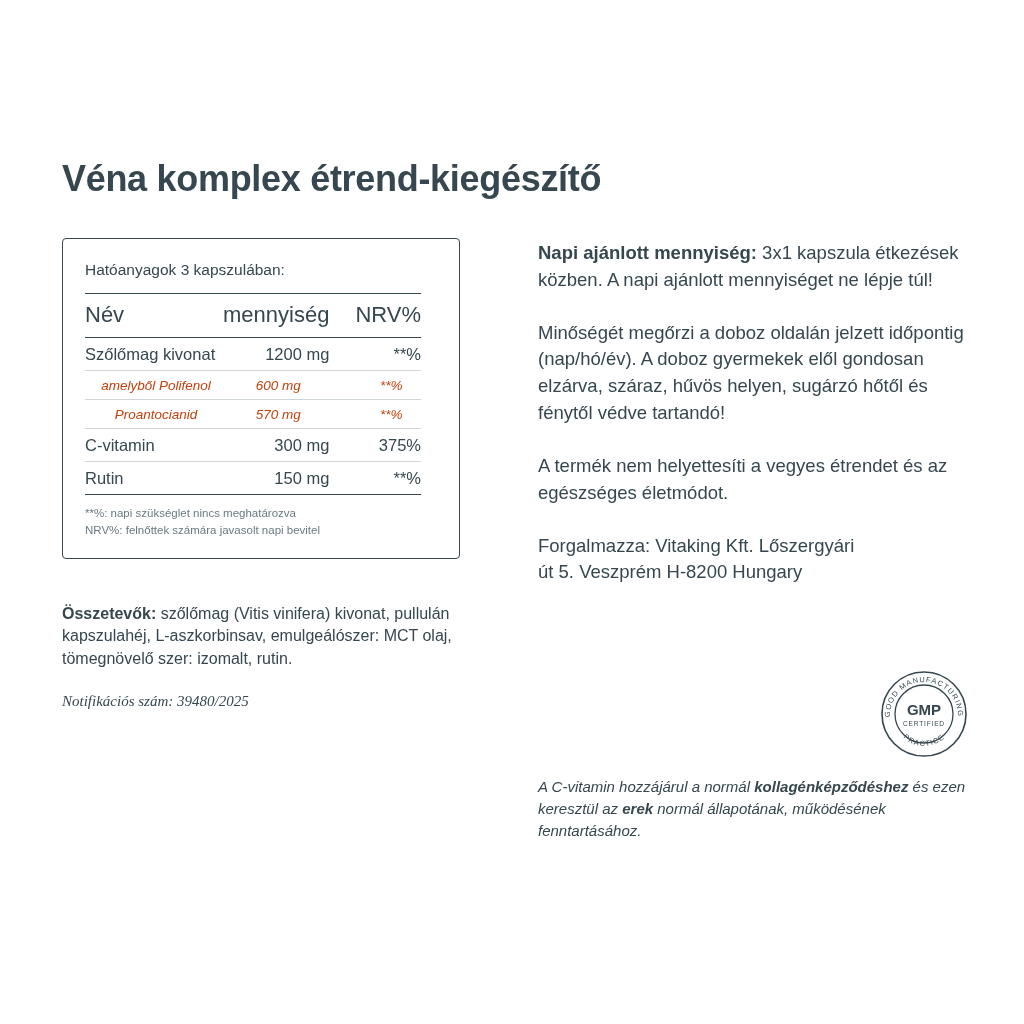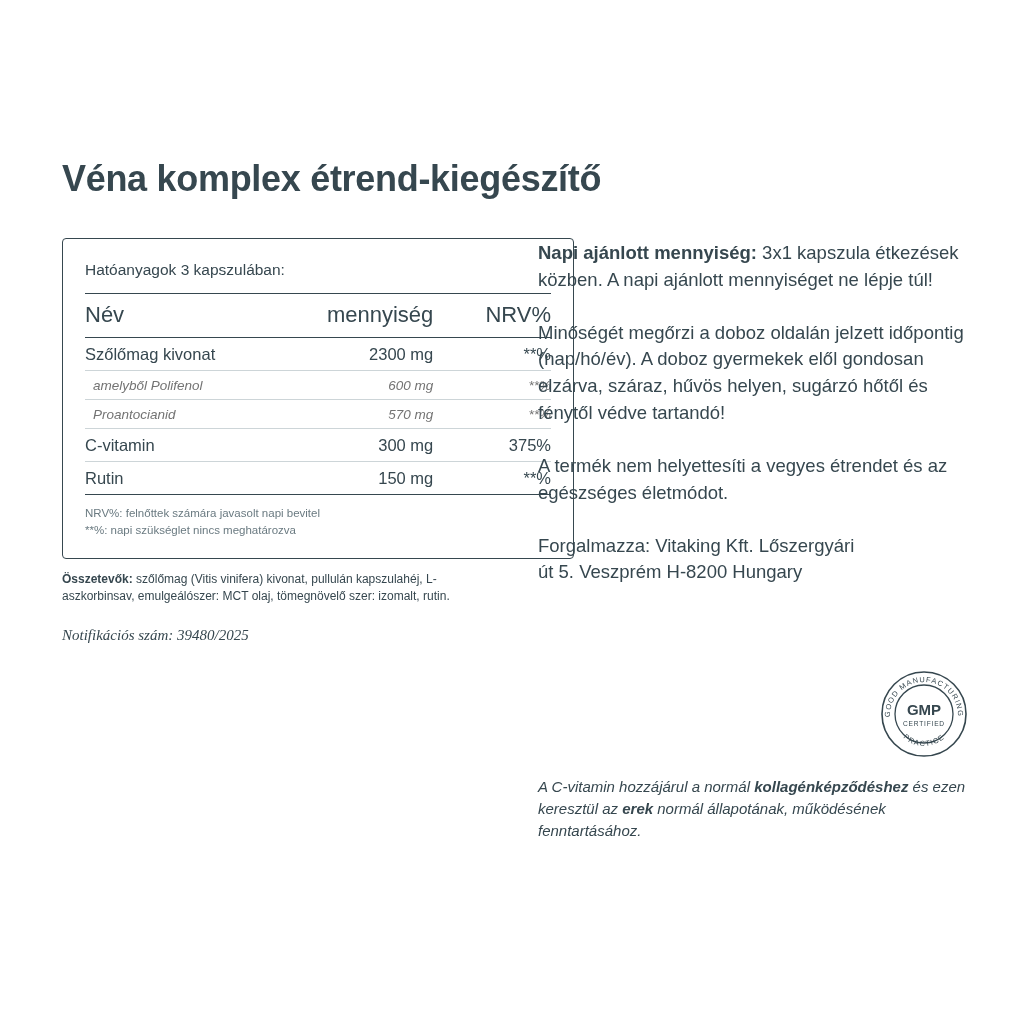--- a/index.html
+++ b/index.html
@@ -34,22 +34,22 @@
   
   .left-col {
     position: absolute;
     left: 62px;
     top: 238px;
     width: 428px;
   }
   .nutrition-box {
     border: 1.5px solid #36474f;
     border-radius: 4px;
-    width: 512px;
-    padding: 22px 22px 18px 22px;
+    width: 398px;
+    padding: 22px 38px 18px 22px;
   }
   .nutri-heading {
     font-size: 15.5px;
     color: #36474f;
     margin-bottom: 14px;
   }
   table.nutri {
     width: 100%;
     border-collapse: collapse;
   }
@@ -67,41 +67,42 @@
   table.nutri td {
     font-size: 16.5px;
     color: #36474f;
     padding: 6.5px 0;
     border-bottom: 1px solid #cdd5d8;
     text-align: left;
   }
   table.nutri tr.sub td {
     font-size: 13.5px;
     font-style: italic;
-    color: #737373;
+    color: #c2410c;
     padding-left: 8px;
+    text-align: center;
   }
   table.nutri td.c-amt { text-align: right; padding-right: 24px; }
   table.nutri td.c-nrv { text-align: right; }
   table.nutri tr.last td { border-bottom: 1.5px solid #36474f; }
   .nutri-notes {
     margin-top: 10px;
     font-size: 11.5px;
     line-height: 1.5;
     color: #6a7a81;
   }
   .tartalma {
     margin-top: 34px;
     font-size: 31px;
     color: #36474f;
     letter-spacing: 0.2px;
   }
   .ingredients {
-    margin-top: 12px;
-    font-size: 12px;
+    margin-top: 44px;
+    font-size: 16px;
     line-height: 1.42;
     color: #36474f;
   }
   .ingredients b { font-weight: bold; }
   .notif {
     margin-top: 22px;
     font-size: 15px;
     font-style: italic;
     color: #36474f;
     font-family: Liberation Serif, serif;
@@ -163,21 +164,21 @@
         <thead>
           <tr>
             <th class="c-name">Név</th>
             <th class="c-amt">mennyiség</th>
             <th class="c-nrv">NRV%</th>
           </tr>
         </thead>
         <tbody>
           <tr>
             <td class="c-name">Szőlőmag kivonat</td>
-            <td class="c-amt">2300 mg</td>
+            <td class="c-amt">1200 mg</td>
             <td class="c-nrv">**%</td>
           </tr>
           <tr class="sub">
             <td class="c-name">amelyből Polifenol</td>
             <td class="c-amt">600 mg</td>
             <td class="c-nrv">**%</td>
           </tr>
           <tr class="sub">
             <td class="c-name">Proantocianid</td>
             <td class="c-amt">570 mg</td>
@@ -190,22 +191,22 @@
           </tr>
           <tr class="last">
             <td class="c-name">Rutin</td>
             <td class="c-amt">150 mg</td>
             <td class="c-nrv">**%</td>
           </tr>
         </tbody>
       </table>
 
       <div class="nutri-notes">
+        <div>**%: napi szükséglet nincs meghatározva</div>
         <div>NRV%: felnőttek számára javasolt napi bevitel</div>
-        <div>**%: napi szükséglet nincs meghatározva</div>
       </div>
     </div>
 
 
     <div class="ingredients">
       <b>Összetevők:</b><span> szőlőmag (Vitis vinifera) kivonat, pullulán kapszulahéj, L-aszkorbinsav, emulgeálószer: MCT olaj, tömegnövelő szer: izomalt, rutin.</span>
     </div>
 
     <div class="notif">Notifikációs szám: 39480/2025</div>
   </div>

